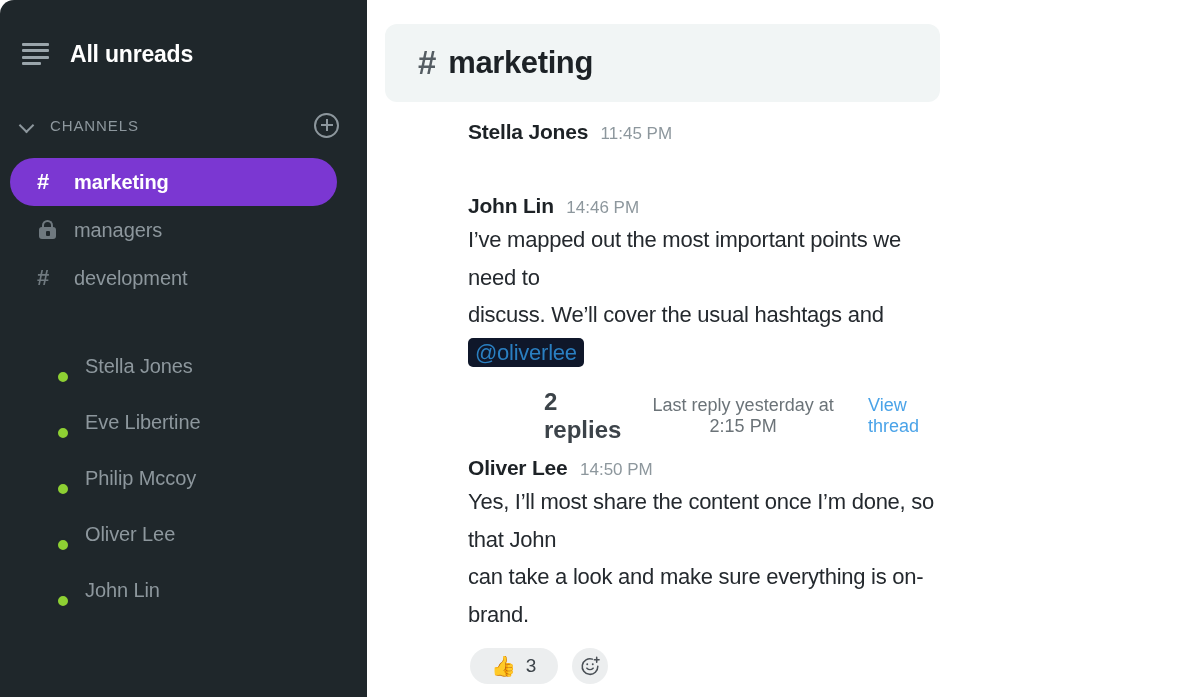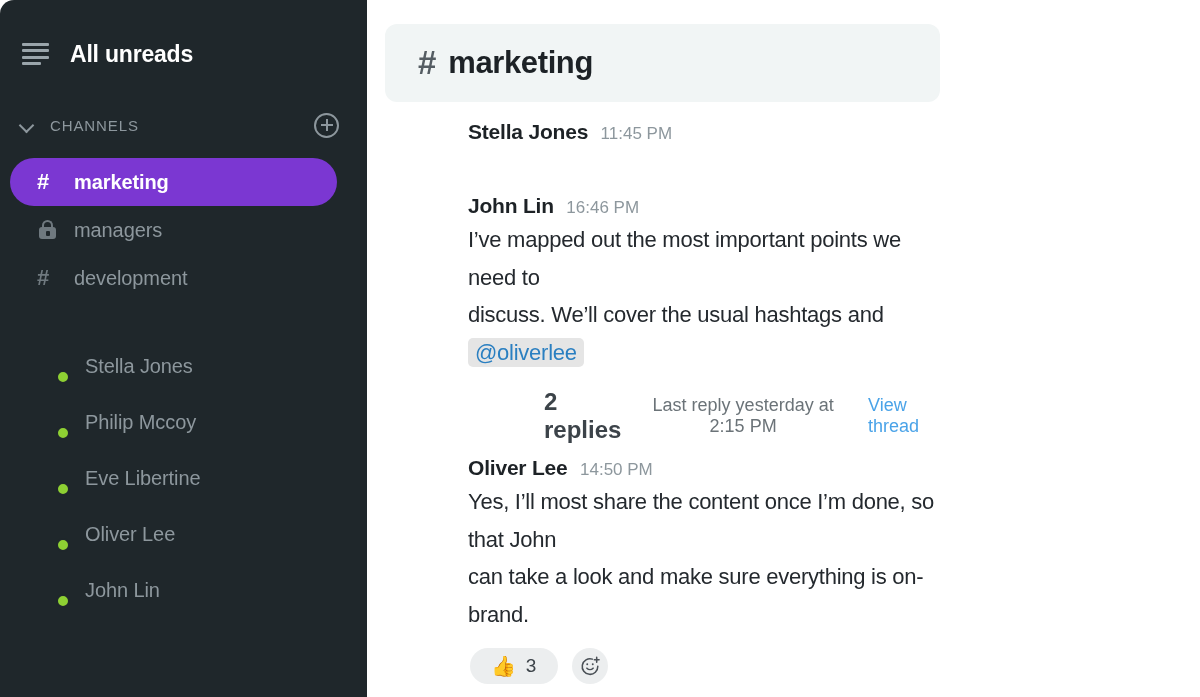--- a/index.html
+++ b/index.html
@@ -280,21 +280,21 @@
 
   .msg-text {
     font-size: 22px;
     line-height: 1.72;
     color: #24292e;
     letter-spacing: -0.25px;
     max-width: 700px;
   }
 
   .mention {
-    background: #e5e5e5;
+    background: #0f172a;
     color: #2a7fc1;
     border-radius: 5px;
     padding: 2px 7px;
     white-space: nowrap;
   }
 
   
   .thread {
     display: flex;
     align-items: center;
@@ -456,32 +456,32 @@
     <div class="dm">
       <span class="dm-avatar">
         <span class="face"><span class="av av-stella"><span class="bg"></span><span class="hair"></span><span class="skin"></span><span class="torso"></span></span></span>
         <span class="dot"></span>
       </span>
       <span class="dm-label">Stella Jones</span>
     </div>
 
     <div class="dm">
       <span class="dm-avatar">
+        <span class="face"><span class="av av-eve"><span class="bg"></span><span class="hair"></span><span class="skin"></span><span class="torso"></span></span></span>
+        <span class="dot"></span>
+      </span>
+      <span class="dm-label">Eve Libertine</span>
+    </div>
+
+    <div class="dm">
+      <span class="dm-avatar">
         <span class="face"><span class="av av-philip"><span class="bg"></span><span class="hair"></span><span class="skin"></span><span class="torso"></span></span></span>
         <span class="dot"></span>
       </span>
       <span class="dm-label">Philip Mccoy</span>
-    </div>
-
-    <div class="dm">
-      <span class="dm-avatar">
-        <span class="face"><span class="av av-eve"><span class="bg"></span><span class="hair"></span><span class="skin"></span><span class="torso"></span></span></span>
-        <span class="dot"></span>
-      </span>
-      <span class="dm-label">Eve Libertine</span>
     </div>
 
     <div class="dm">
       <span class="dm-avatar">
         <span class="face"><span class="av av-oliver"><span class="bg"></span><span class="hair"></span><span class="skin"></span><span class="torso"></span></span></span>
         <span class="dot"></span>
       </span>
       <span class="dm-label">Oliver Lee</span>
     </div>
 
@@ -516,21 +516,21 @@
         </div>
       </div>
 
       <div class="msg">
         <div class="msg-avatar">
           <span class="av av-john"><span class="bg"></span><span class="hair"></span><span class="skin"></span><span class="torso"></span></span>
         </div>
         <div class="msg-body">
           <div class="msg-head">
             <span class="author">John Lin</span>
-            <span class="stamp">16:46 PM</span>
+            <span class="stamp">14:46 PM</span>
           </div>
           <div class="msg-text">
             <span>I’ve mapped out the most important points we need to</span><br>
             <span>discuss. We’ll cover the usual hashtags and </span><span class="mention">@oliverlee</span><br>
           </div>
 
           <div class="thread">
             <span class="thread-faces">
               <span class="tf"><span class="av av-oliver"><span class="bg"></span><span class="hair"></span><span class="skin"></span><span class="torso"></span></span></span>
               <span class="tf"><span class="av av-john"><span class="bg"></span><span class="hair"></span><span class="skin"></span><span class="torso"></span></span></span>

